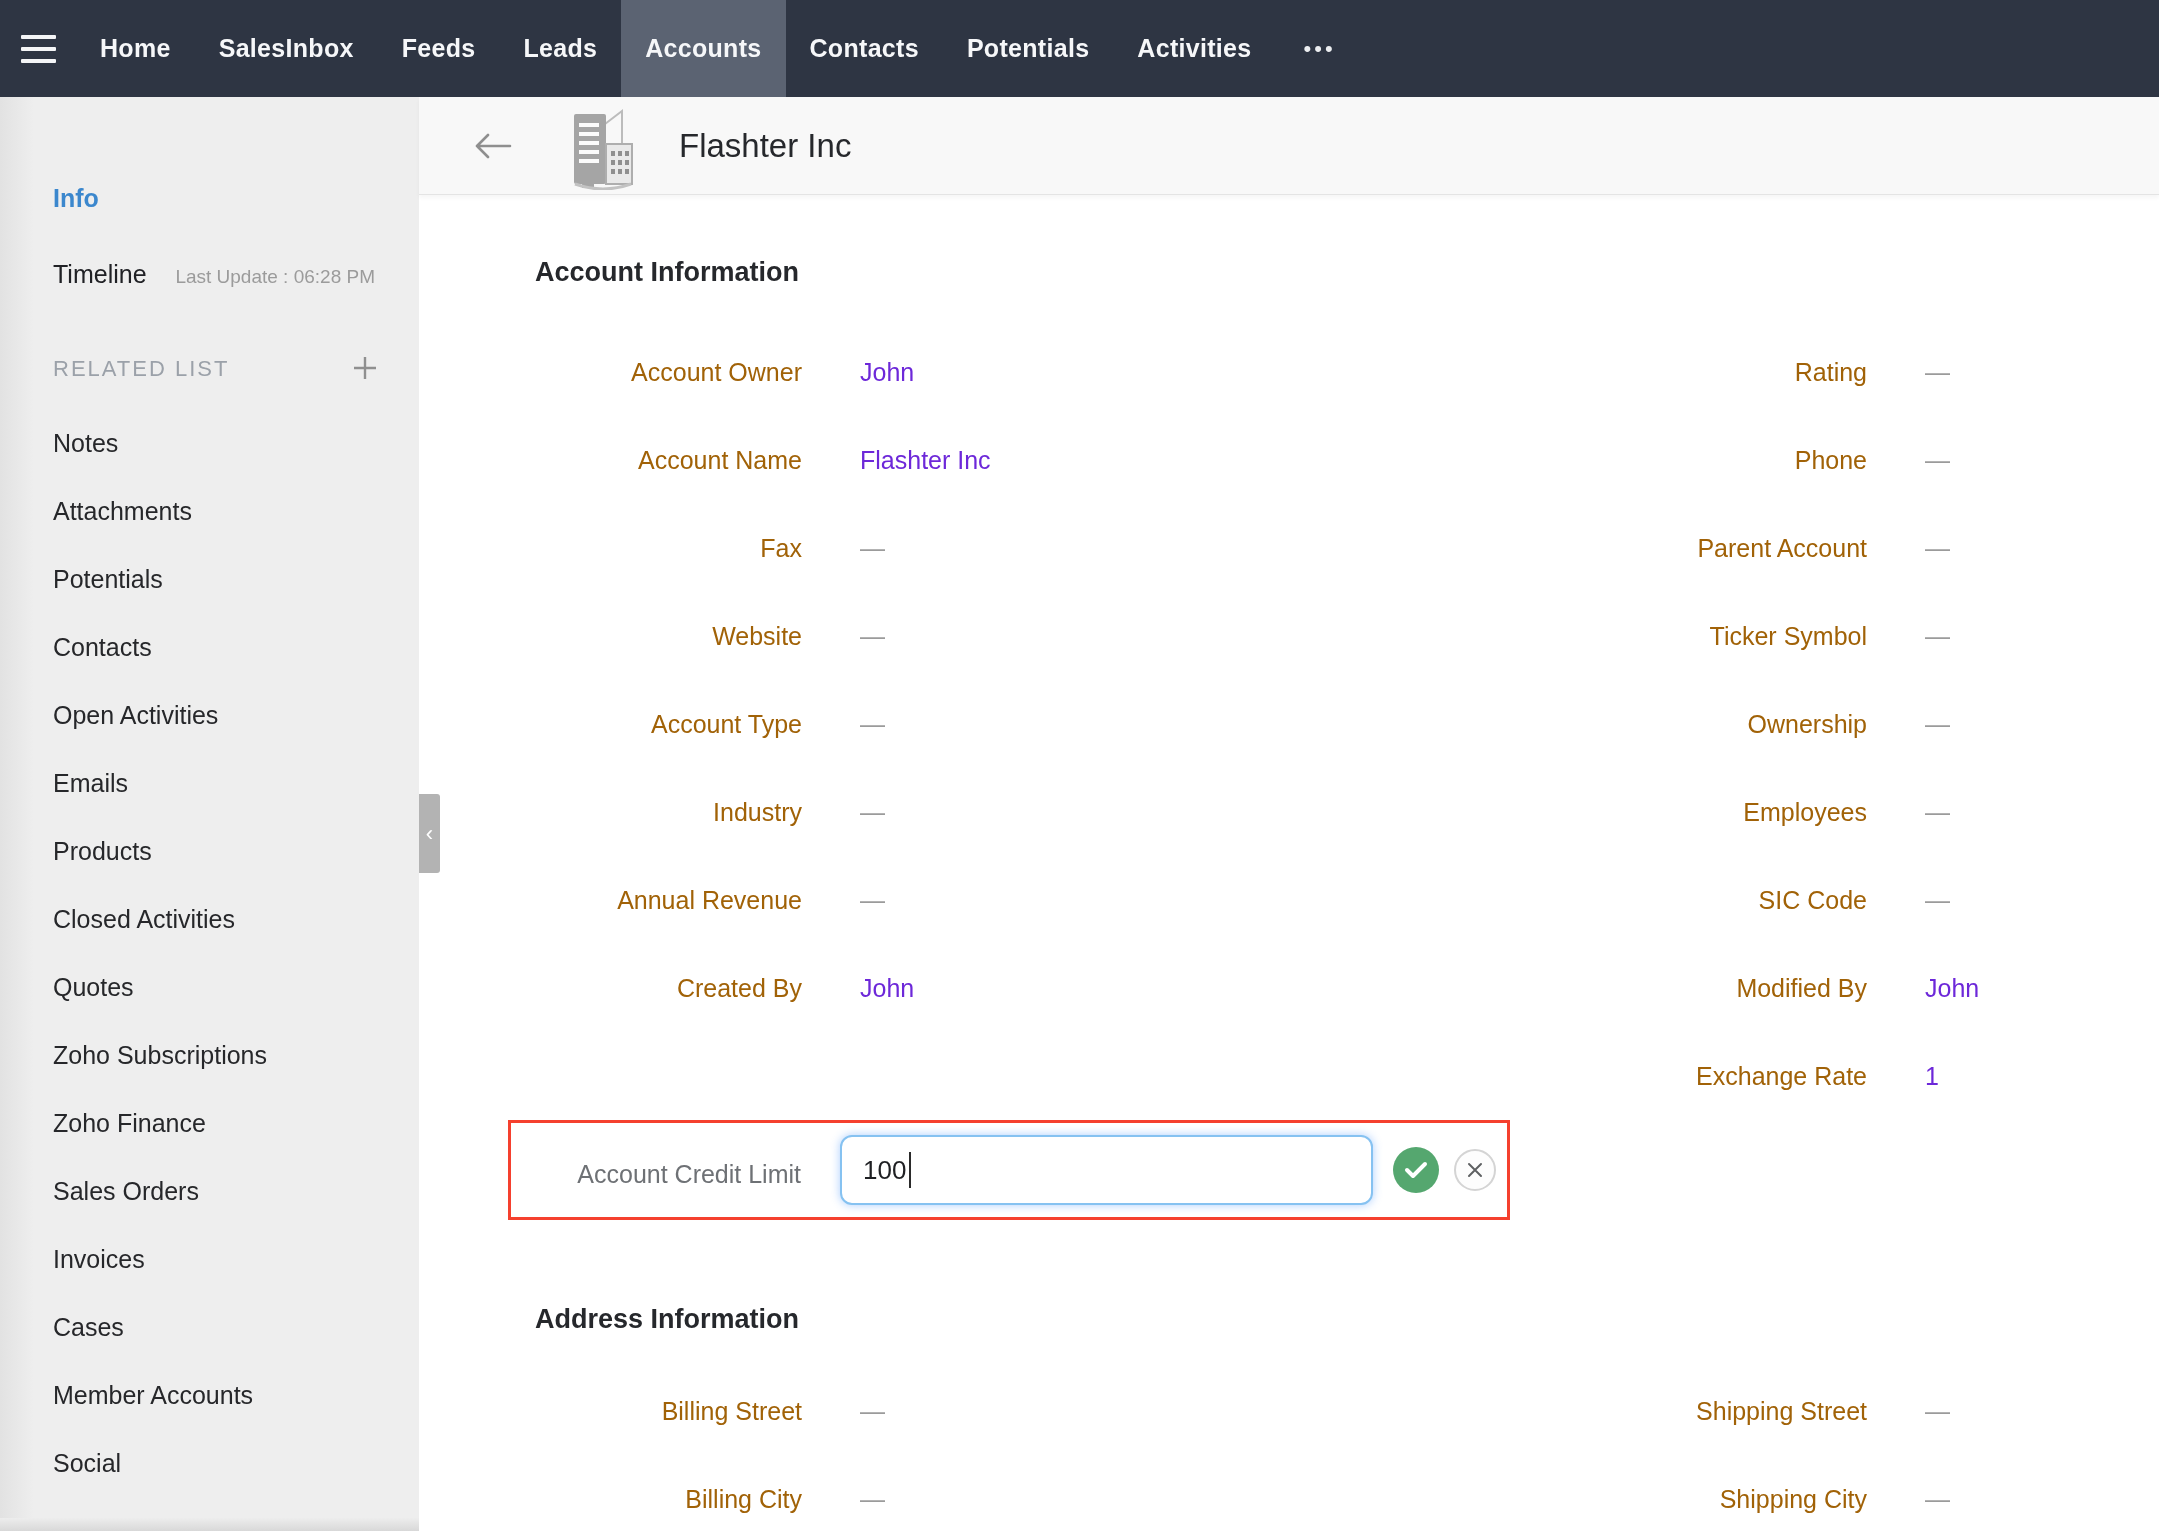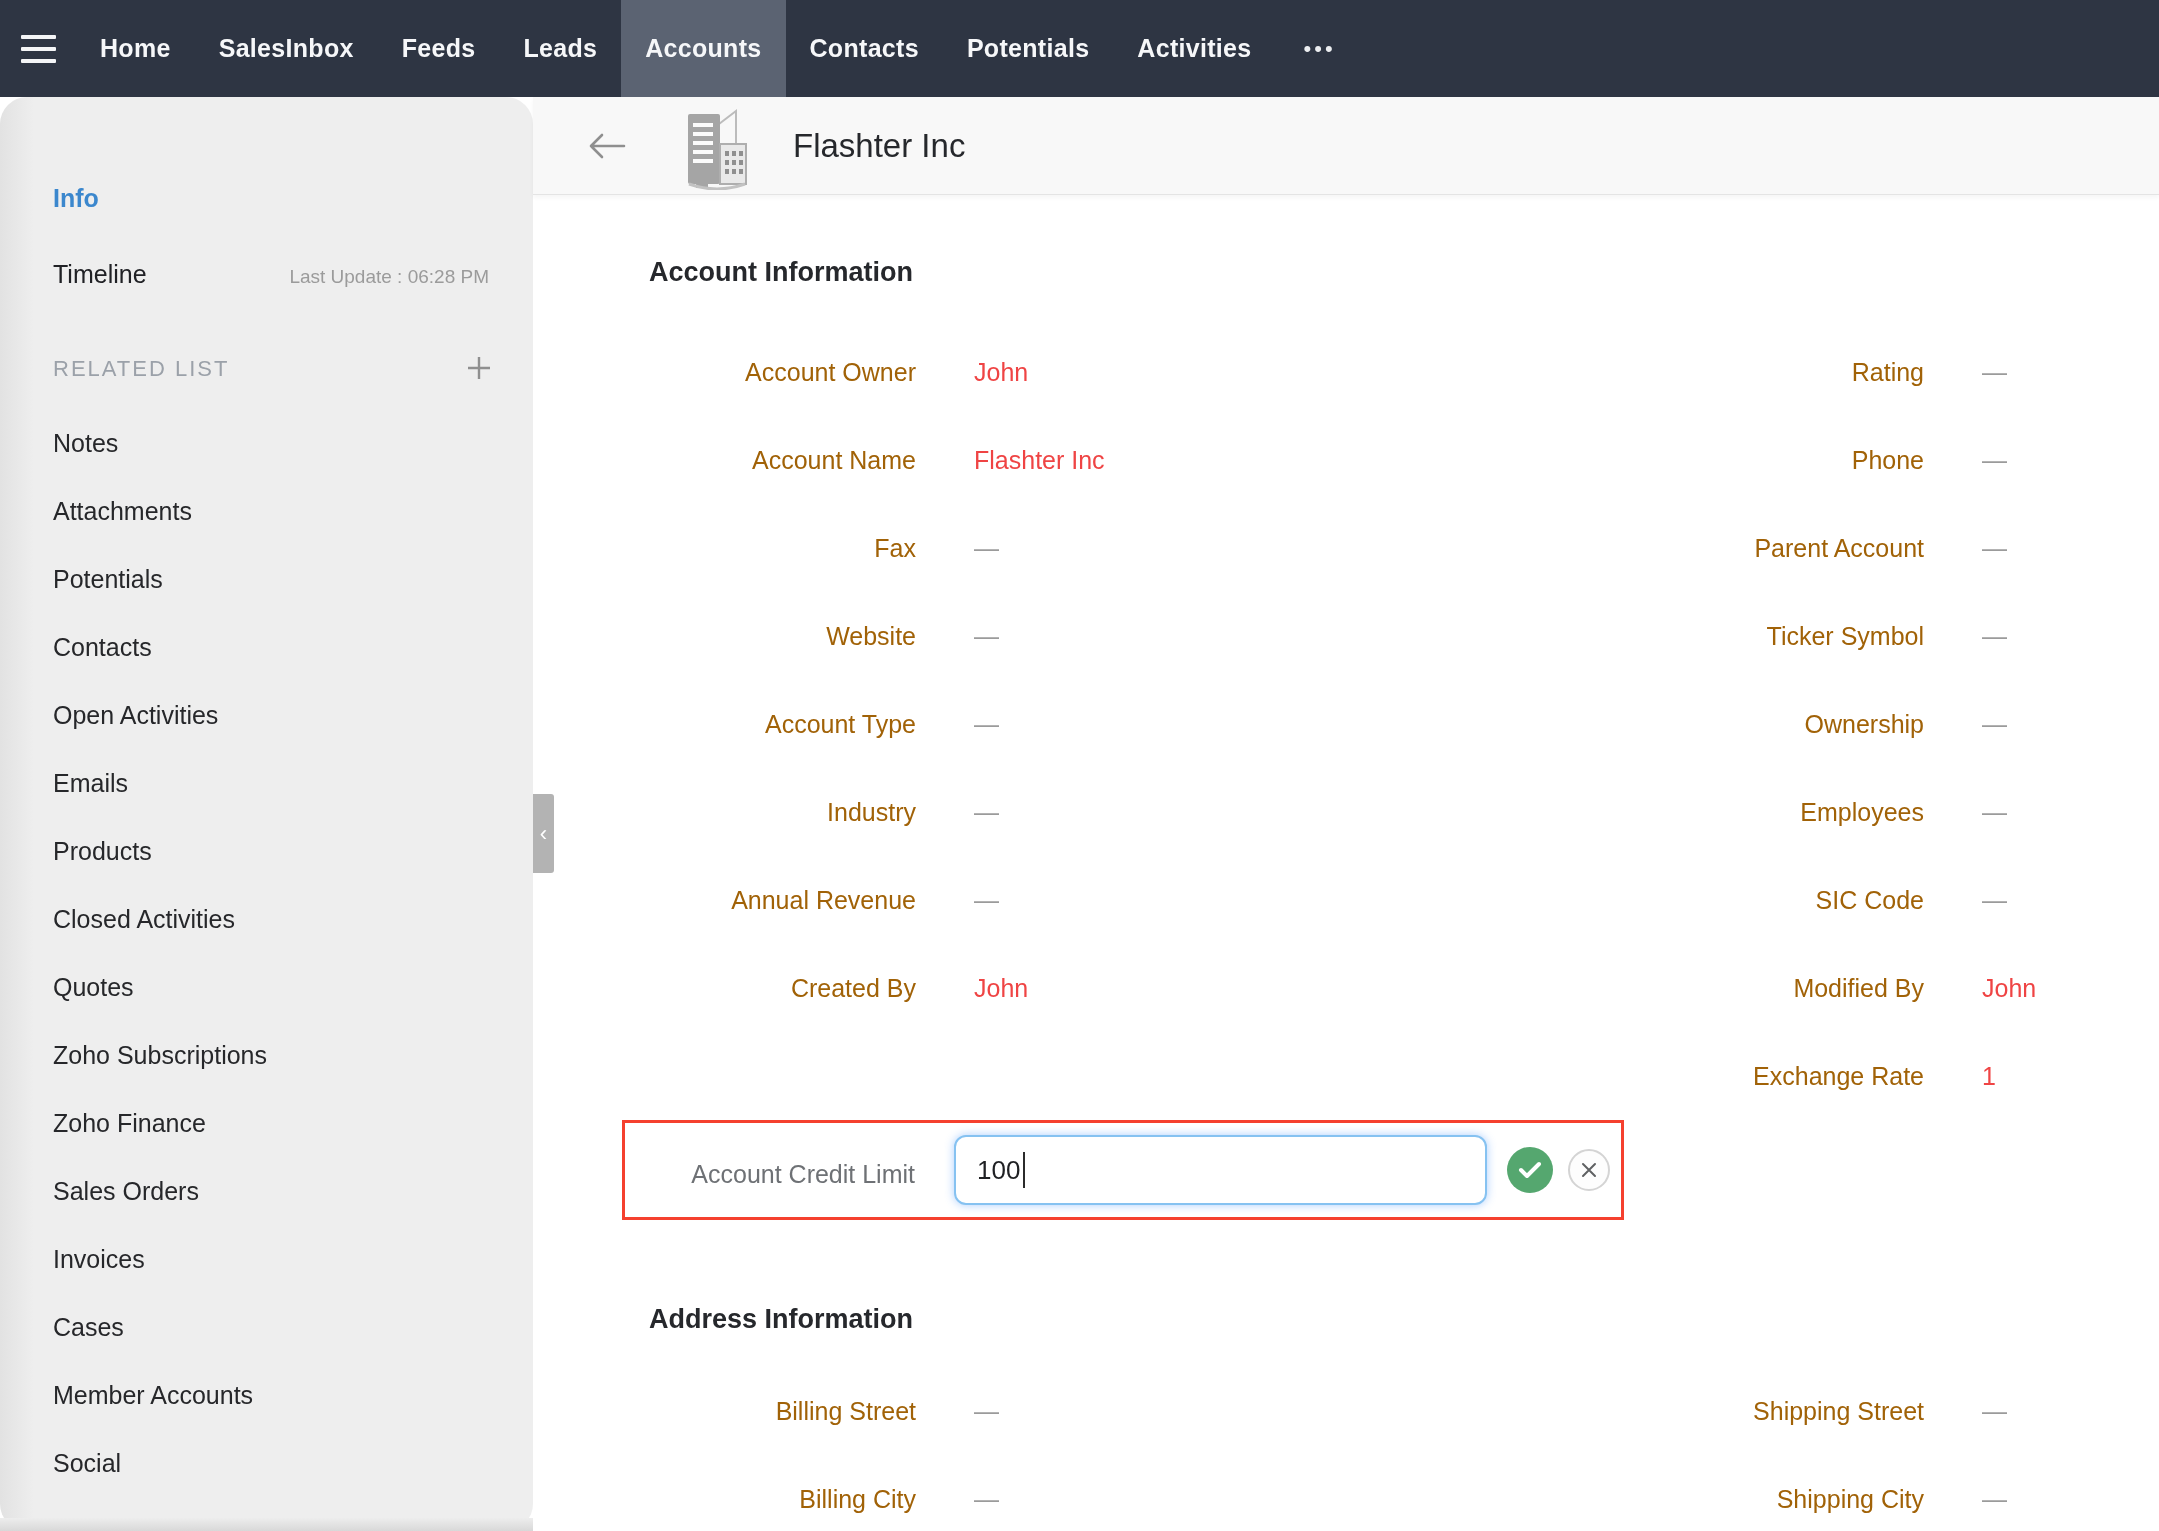--- a/index.html
+++ b/index.html
@@ -37,24 +37,23 @@
     padding: 0 28px; color: #eceef1;
     font-size: 22px; letter-spacing: 3px; cursor: pointer;
   }
 
   
   .app { display: flex; height: 1434px; }
 
   
   .sidebar {
     position: relative;
-    width: 533px; flex: none;
+    width: 419px; flex: none;
     background: linear-gradient(90deg, #e2e2e2 0px, #eeeeee 34px);
     padding-top: 86px;
-    border-radius: 27px;
   }
   .side-info {
     margin-left: 53px;
     font-size: 25px; font-weight: 700;
     color: var(--accent-blue, #3b87cd);
     line-height: 31px; cursor: pointer;
   }
   .timeline-row {
     margin: 45px 44px 0 53px;
     display: flex; justify-content: space-between; align-items: baseline;
@@ -101,21 +100,21 @@
 
   .content { padding-left: 116px; }
   .section-title { font-size: 27px; font-weight: 700; color: #26282c; margin-top: 62px; line-height: 31px; }
   .section-title.addr { margin-top: 84px; }
 
   .fields-grid { display: grid; grid-template-columns: 1fr 1fr; margin-top: 40px; }
   .addr-grid { margin-top: 32px; }
   .frow { height: 88px; display: flex; align-items: center; }
   .flabel { width: 267px; flex: none; text-align: right; font-size: 25px; color: #a16207; }
   .fcol.right .flabel { width: 520px; }
-  .fvalue { margin-left: 58px; font-size: 25px; color: #ef4444; cursor: pointer; }
+  .fvalue { margin-left: 58px; font-size: 25px; color: #6d28d9; cursor: pointer; }
   .fvalue.muted { color: #9b9b9b; }
 
   
   .credit-box {
     margin-left: -27px; margin-top: 0;
     width: 1002px; height: 100px;
     border: 3px solid var(--highlight-red, #f5402e);
     display: flex; align-items: center;
     background: #fff;
   }

